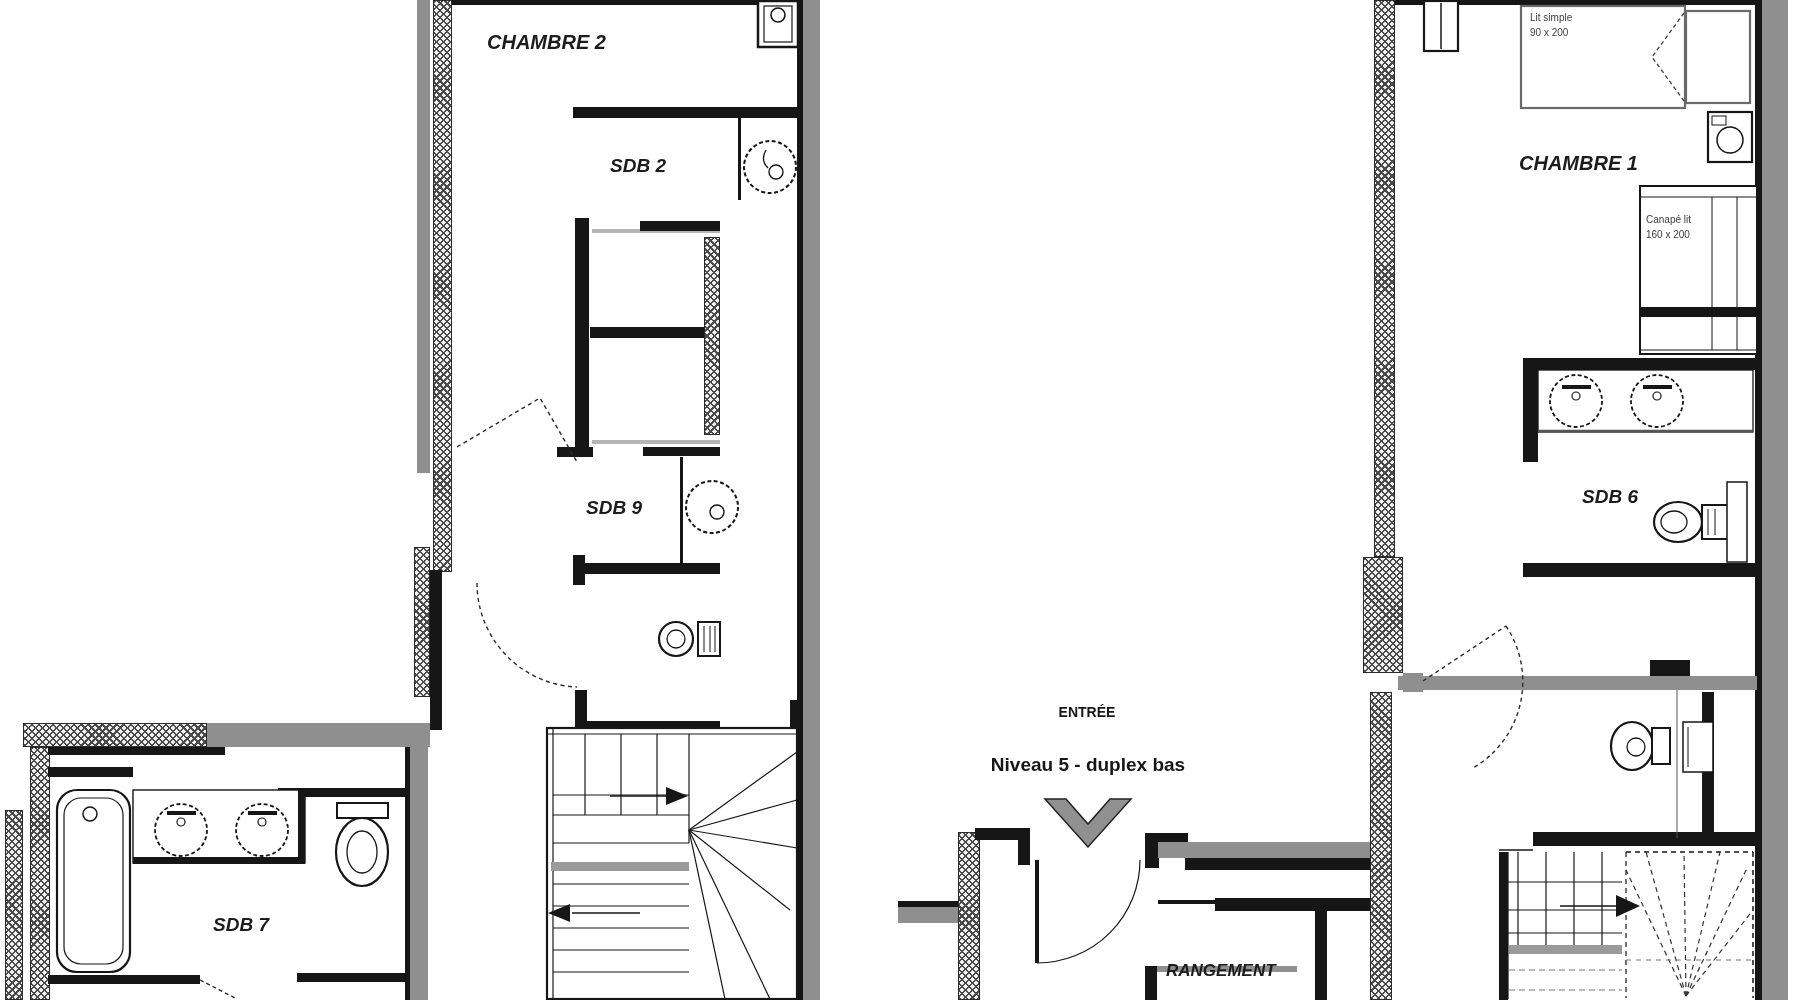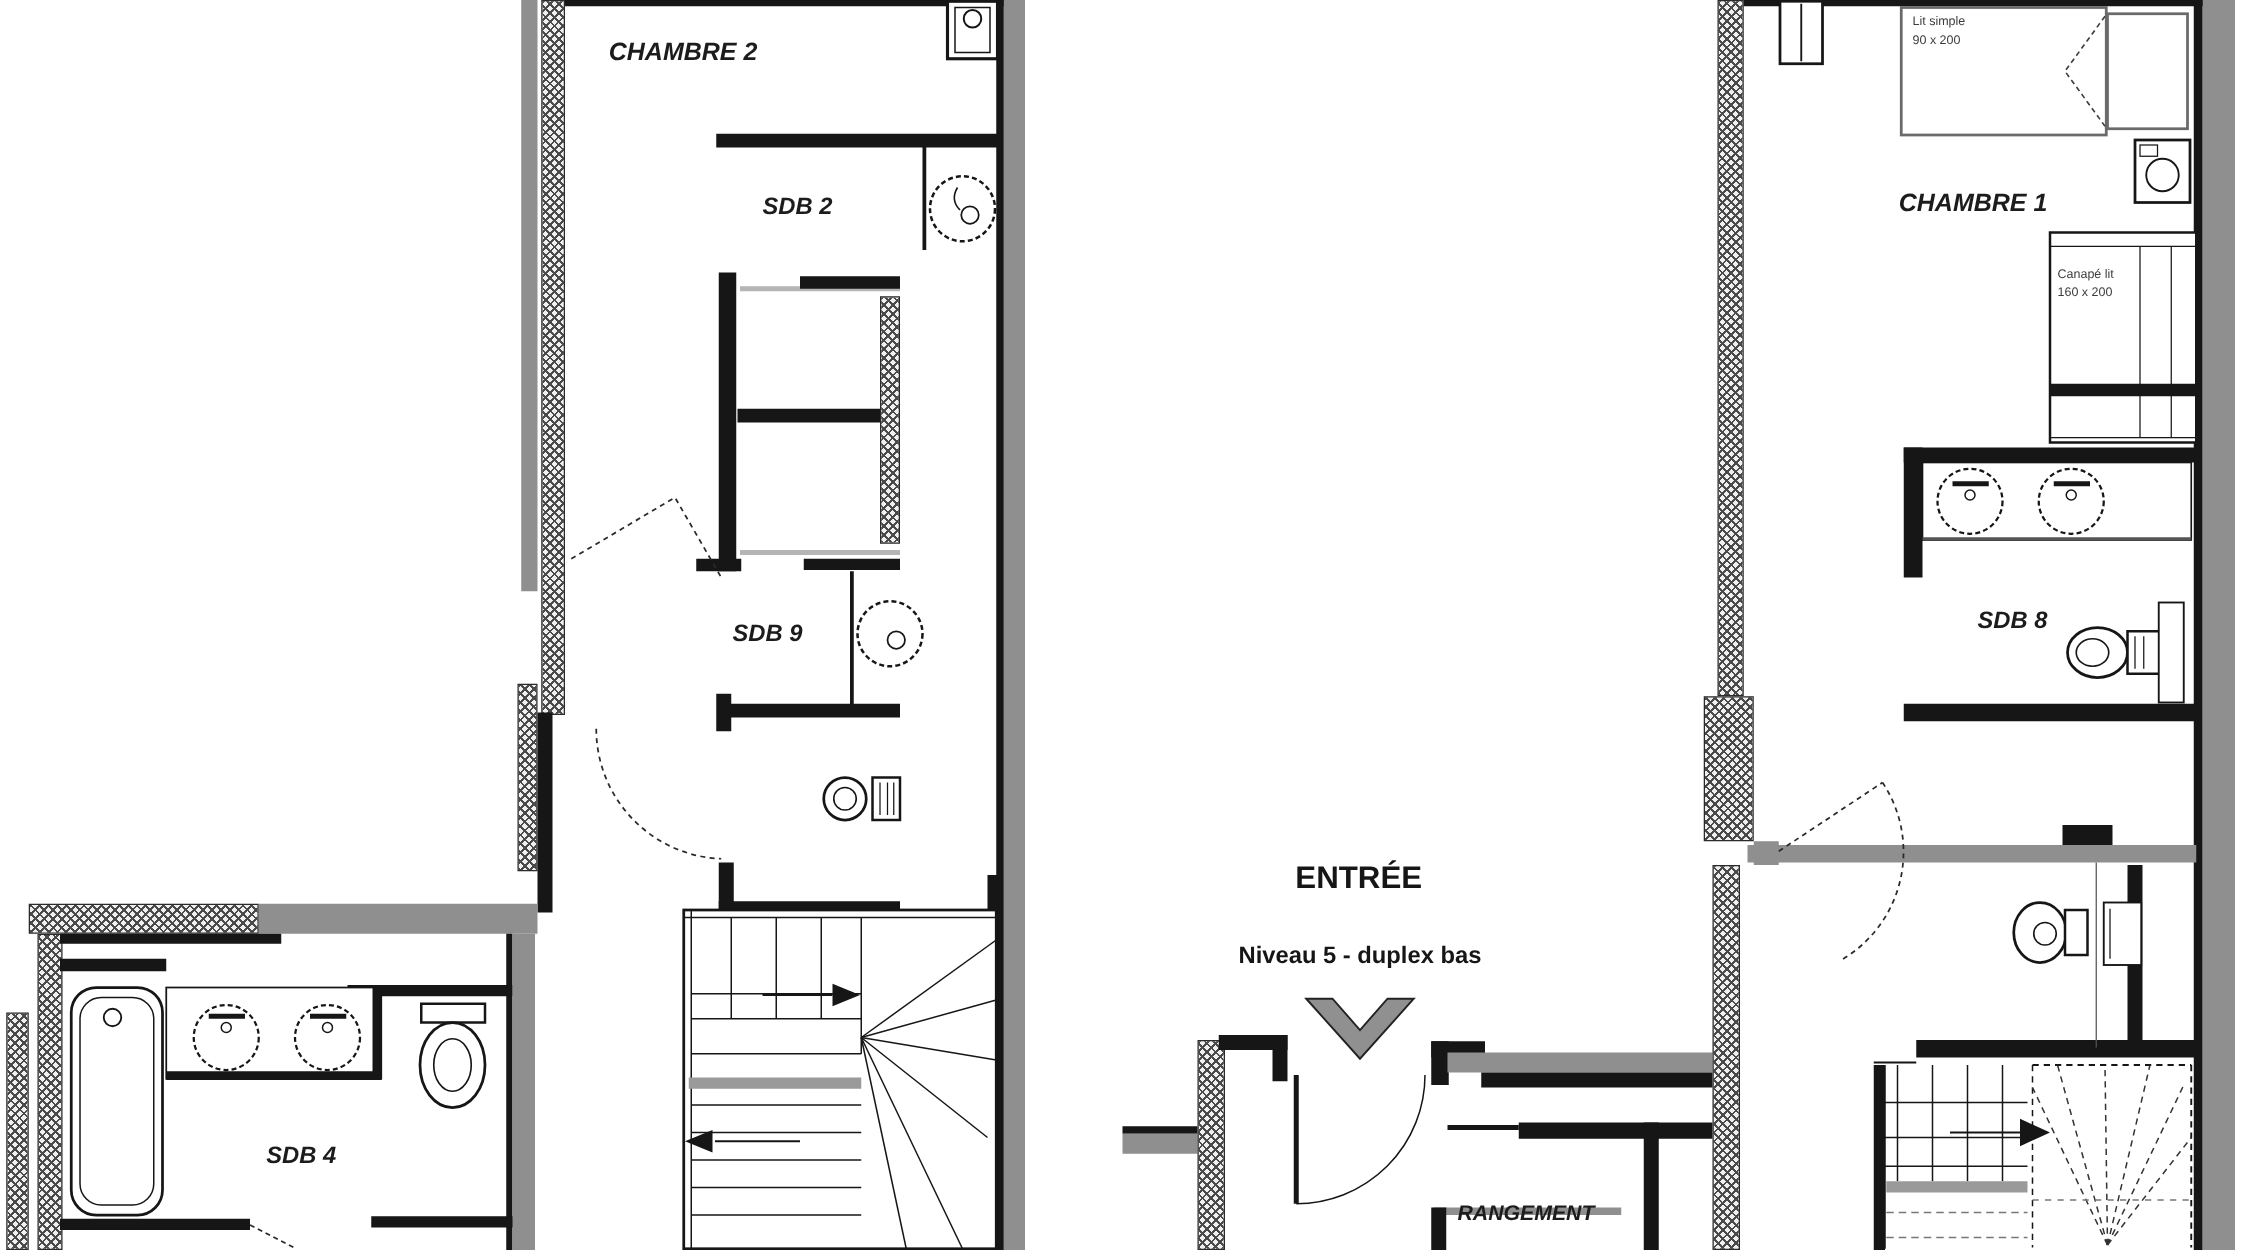--- a/index.html
+++ b/index.html
@@ -288,29 +288,29 @@
       <polygon points="1616,895 1640,906 1616,917" fill="#161616" stroke="none"></polygon>
     </g>
   </svg>
 
   <div class="lbl big" style="left:487px;top:31px">CHAMBRE 2</div>
 
   <div class="lbl" style="left:610px;top:155px">SDB 2</div>
 
   <div class="lbl" style="left:586px;top:497px">SDB 9</div>
 
-  <div class="lbl" style="left:213px;top:914px">SDB 4</div>
+  <div class="lbl" style="left:213px;top:914px">SDB 7</div>
 
   <div class="lbl big" style="left:1519px;top:152px">CHAMBRE 1</div>
 
-  <div class="lbl" style="left:1582px;top:486px">SDB 8</div>
+  <div class="lbl" style="left:1582px;top:486px">SDB 6</div>
 
   <div class="lbl md" style="left:1166px;top:961px">RANGEMENT</div>
 
-  <div class="ent" style="left:1007px;top:688px;width:160px;font-size:25px">ENTRÉE</div>
+  <div class="ent" style="left:1007px;top:704px;width:160px;font-size:14px">ENTRÉE</div>
 
   <div class="ent" style="left:968px;top:754px;width:240px;font-size:19px">Niveau 5 - duplex bas</div>
 
   <div class="tiny" style="left:1530px;top:10px">
     <div>Lit simple</div>
     <div>90 x 200</div>
   </div>
 
   <div class="tiny" style="left:1646px;top:212px">
     <div>Canapé lit</div>

